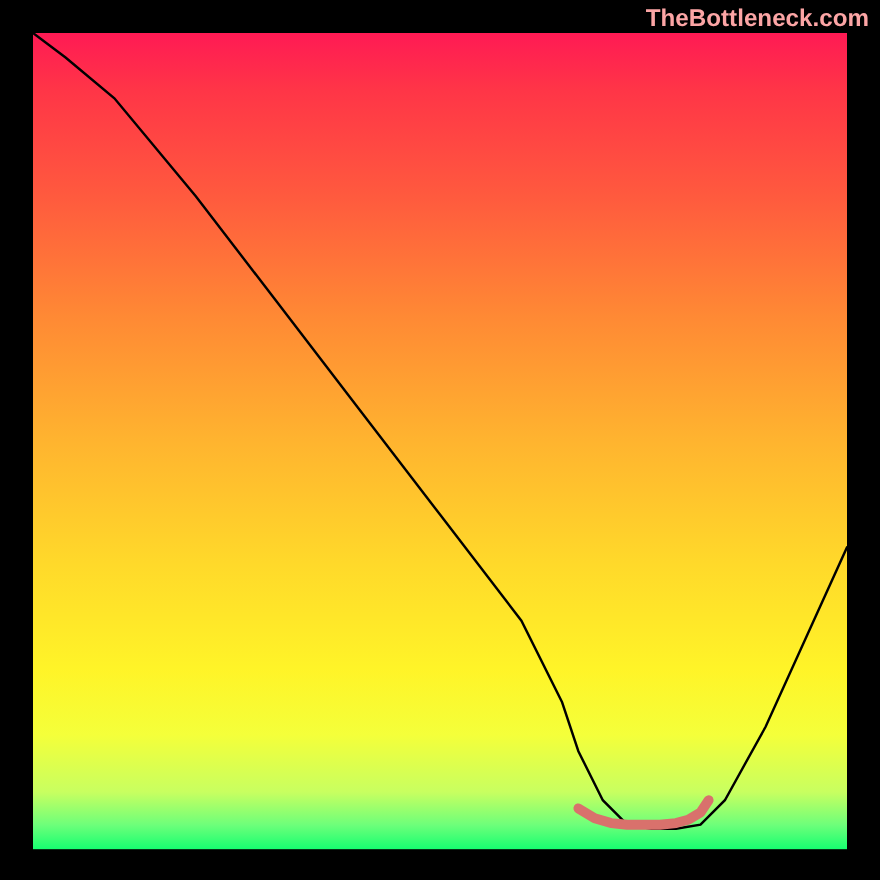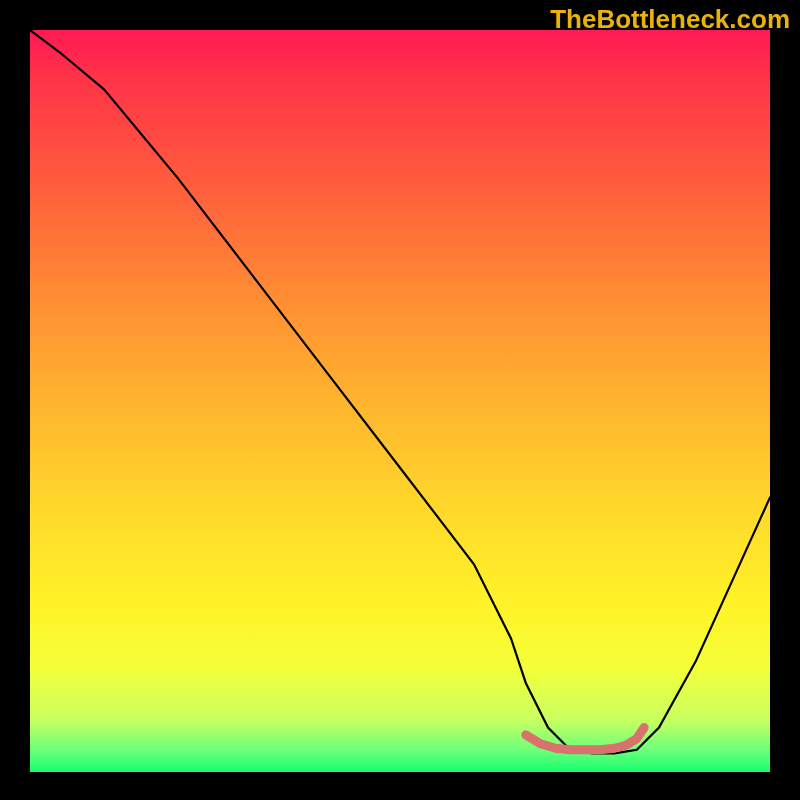--- a/index.html
+++ b/index.html
@@ -7,23 +7,23 @@
   .outer {
     width: 800px;
     height: 800px;
     background: #000;
     position: relative;
   }
   .watermark {
     position: absolute;
     top: 4px;
     right: 10px;
-    color: #eab308;
+    color: #fca5a5;
     font-family: Arial, Helvetica, sans-serif;
-    font-size: 26px;
+    font-size: 22px;
     font-weight: bold;
     z-index: 10;
   }
   .plot-area {
     position: absolute;
     left: 30px;
     top: 30px;
     width: 740px;
     height: 742px;
     background: linear-gradient(to bottom,

